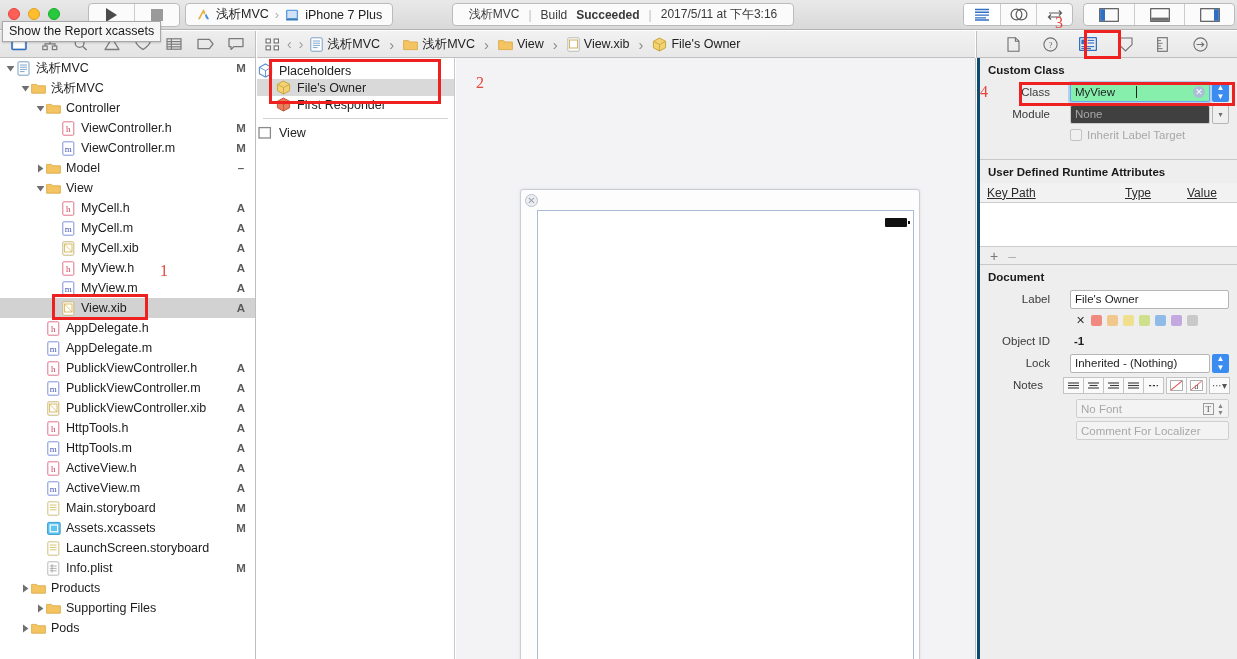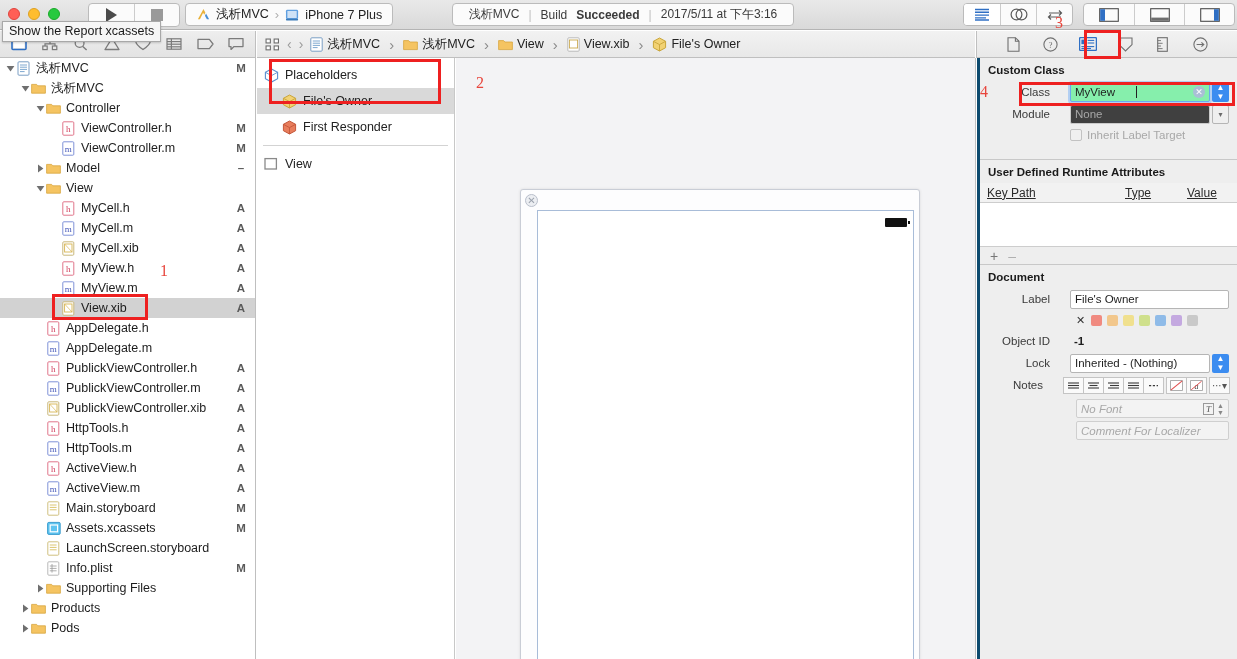--- a/index.html
+++ b/index.html
@@ -126,21 +126,21 @@
   .ficon { width: 15px; flex: 0 0 15px; margin-right: 5px; display: flex; align-items: center; justify-content: center; }
   .rname { flex: 1; white-space: nowrap; overflow: hidden; }
   .rstat { font-size: 11.5px; color: #5a5a5a; font-weight: bold; width: 12px; text-align: center; }
 
   
   .outline {
     position: absolute; top: 58px; left: 257px; width: 198px; height: 601px;
     background: #ffffff; border-right: 1px solid #c8c8c8;
     padding-top: 4px;
   }
-  .orow { height: 26px; display: flex; align-items: center; font-size: 12.5px; padding-left: 6px; }
+  .orow { height: 17px; display: flex; align-items: center; font-size: 12.5px; }
   .orow.sel { background: #d9d9d9; }
   .orow .oicon { width: 16px; margin-right: 6px; display: flex; align-items: center; justify-content: center; }
   .odivider { height: 1px; background: #d3d3d3; margin: 5px 6px; }
 
   
   .canvas {
     position: absolute; top: 58px; left: 456px; width: 520px; height: 601px;
     background: #f3f3f5; border-right: 1px solid #bfbfbf;
     overflow: hidden;
   }
@@ -210,21 +210,21 @@
   .xmark { font-size: 11px; color: #333; font-weight: bold; margin-right: 1px; }
 
   .notesbar { display: flex; align-items: center; gap: 0; }
   .nbtn {
     width: 21px; height: 17px; background: #fafafa; border: 1px solid #c4c4c4;
     display: flex; align-items: center; justify-content: center; margin-right: -1px;
   }
   .inspfield {
     margin: 3px 8px 0 96px; height: 19px; background: #f3f3f3;
     border: 1px solid #cfcfcf; border-radius: 2px; color: #a8a8a8;
-    display: flex; align-items: center; padding: 0 4px; font-size: 11.5px; font-style: italic;
+    display: flex; align-items: center; padding: 0 4px; font-size: 11.5px;
   }
 
   
   .annbox { position: absolute; border: 3px solid #ee2020; z-index: 30; pointer-events: none; }
   .annnum { position: absolute; color: #e8453c; font-size: 16px; font-weight: normal; z-index: 31; font-family: "Liberation Serif", serif; }
 </style>
 </head>
 <body>
 
 <div id="app">
@@ -839,47 +839,47 @@
                 <line x1="2.8" y1="7.4" x2="9.6" y2="7.4"></line>
                 <line x1="2.8" y1="9.8" x2="9.6" y2="9.8"></line>
                 <line x1="5" y1="3" x2="5" y2="11.6"></line>
               </g>
             </svg>
           </div>
           <div class="rname">Info.plist</div>
           <div class="rstat">M</div>
         </div>
         <div class="row">
-          <div style="width:35px;flex:0 0 35px"></div>
-          <div class="tw">
-            <svg width="9" height="9" viewBox="0 0 9 9">
-              <path d="M2 0.6 V8.4 L7.4 4.5 Z" fill="#6f6f6f"></path>
-            </svg>
-          </div>
-          <div class="ficon">
-            <svg width="15" height="13" viewBox="0 0 15 13">
-              <path d="M0.6 2.4 h5 l1.3 1.4 h7.5 v7.4 h-13.8 Z" fill="#f5c462" stroke="#d8a63f" stroke-width="0.8"></path>
-            </svg>
-          </div>
-          <div class="rname">Supporting Files</div>
-          <div class="rstat"></div>
-        </div>
-        <div class="row">
           <div style="width:20px;flex:0 0 20px"></div>
           <div class="tw">
             <svg width="9" height="9" viewBox="0 0 9 9">
               <path d="M2 0.6 V8.4 L7.4 4.5 Z" fill="#6f6f6f"></path>
             </svg>
           </div>
           <div class="ficon">
             <svg width="15" height="13" viewBox="0 0 15 13">
               <path d="M0.6 2.4 h5 l1.3 1.4 h7.5 v7.4 h-13.8 Z" fill="#f5c462" stroke="#d8a63f" stroke-width="0.8"></path>
             </svg>
           </div>
           <div class="rname">Products</div>
+          <div class="rstat"></div>
+        </div>
+        <div class="row">
+          <div style="width:35px;flex:0 0 35px"></div>
+          <div class="tw">
+            <svg width="9" height="9" viewBox="0 0 9 9">
+              <path d="M2 0.6 V8.4 L7.4 4.5 Z" fill="#6f6f6f"></path>
+            </svg>
+          </div>
+          <div class="ficon">
+            <svg width="15" height="13" viewBox="0 0 15 13">
+              <path d="M0.6 2.4 h5 l1.3 1.4 h7.5 v7.4 h-13.8 Z" fill="#f5c462" stroke="#d8a63f" stroke-width="0.8"></path>
+            </svg>
+          </div>
+          <div class="rname">Supporting Files</div>
           <div class="rstat"></div>
         </div>
         <div class="row">
           <div style="width:20px;flex:0 0 20px"></div>
           <div class="tw">
             <svg width="9" height="9" viewBox="0 0 9 9">
               <path d="M2 0.6 V8.4 L7.4 4.5 Z" fill="#6f6f6f"></path>
             </svg>
           </div>
           <div class="ficon">

